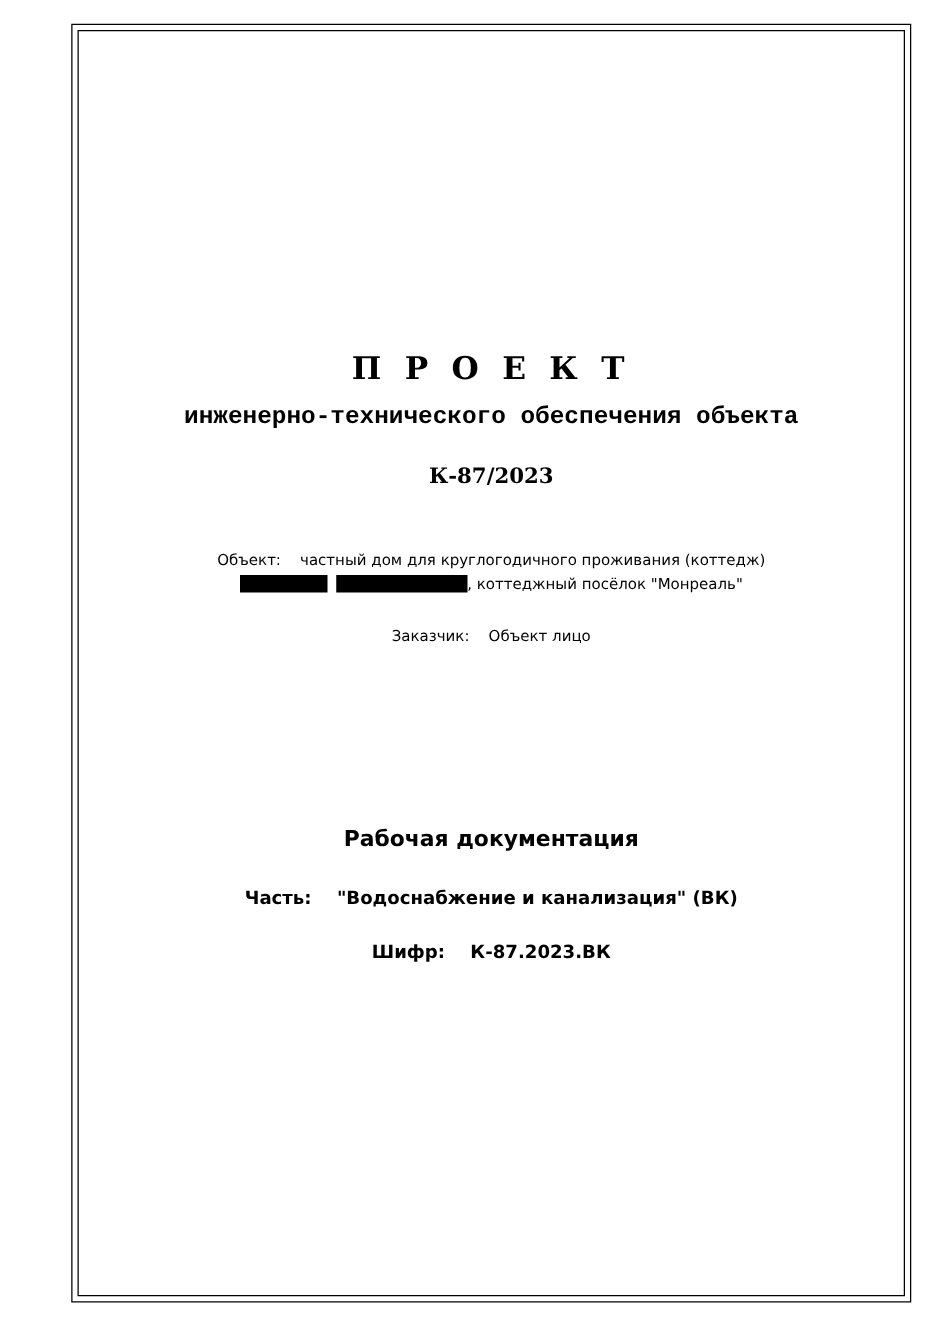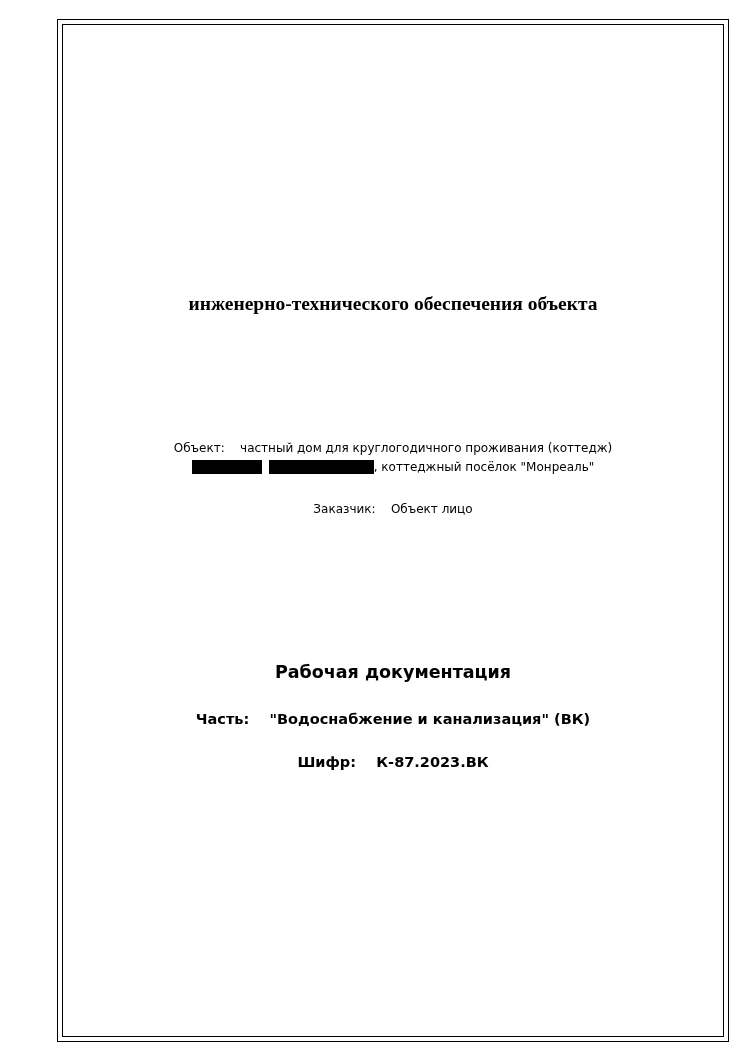--- a/index.html
+++ b/index.html
@@ -57,21 +57,21 @@
   }
   .t-proekt {
     font-family: "DejaVu Serif", serif;
     font-weight: bold;
     font-size: 25px;
     letter-spacing: 5px;
     margin: 0;
     line-height: 1.2;
   }
   .t-subtitle {
-    font-family: Liberation Serif, serif;
+    font-family: Liberation Mono, monospace;
     font-weight: bold;
     font-size: 19.5px;
     margin: 12px 0 0 0;
     line-height: 1.2;
   }
   .t-code {
     font-family: "DejaVu Serif", serif;
     font-weight: bold;
     font-size: 17px;
     margin: 26px 0 0 0;
@@ -155,21 +155,23 @@
 <body>
 
 <div class="page">
 
   <div class="frame-outer"></div>
   <div class="frame-inner"></div>
 
   <div class="content">
 
     <div class="block-title">
+      <p class="t-proekt">П Р О Е К Т</p>
       <p class="t-subtitle">инженерно-технического обеспечения объекта</p>
+      <p class="t-code">К-87/2023</p>
     </div>
 
     <div class="block-meta">
 
       <div class="meta-line">
         <span class="meta-label">Объект:</span>
         <span>&nbsp;&nbsp;</span>
         <span class="meta-value">частный дом для круглогодичного проживания (коттедж)</span>
       </div>
 

